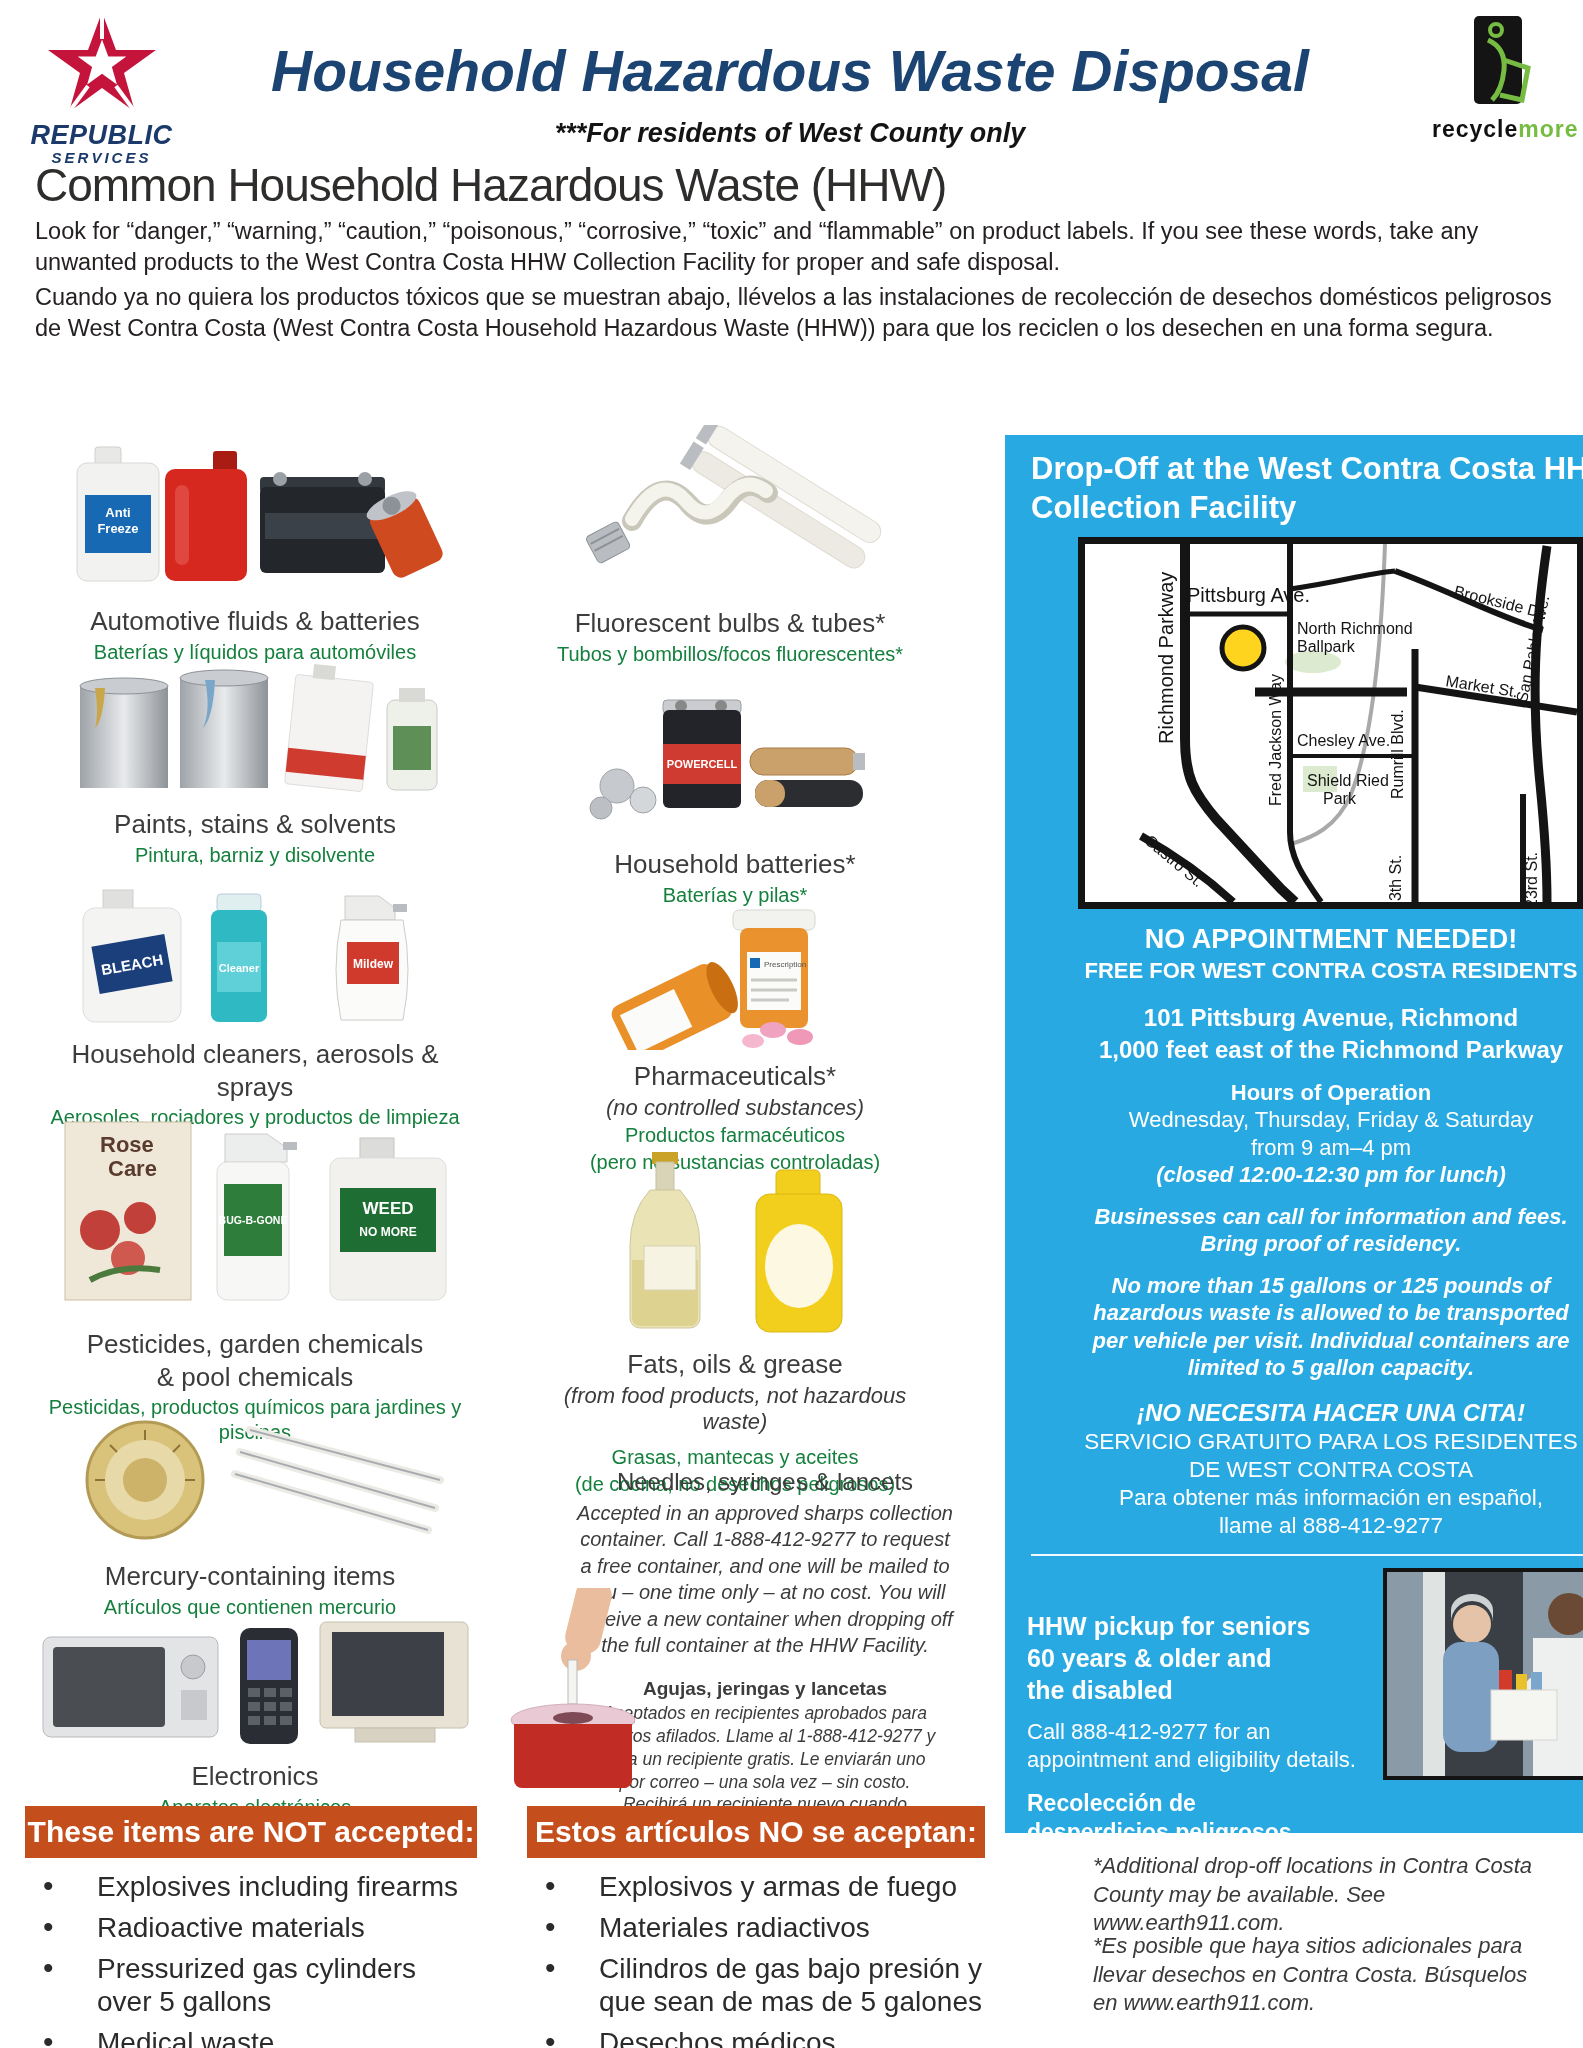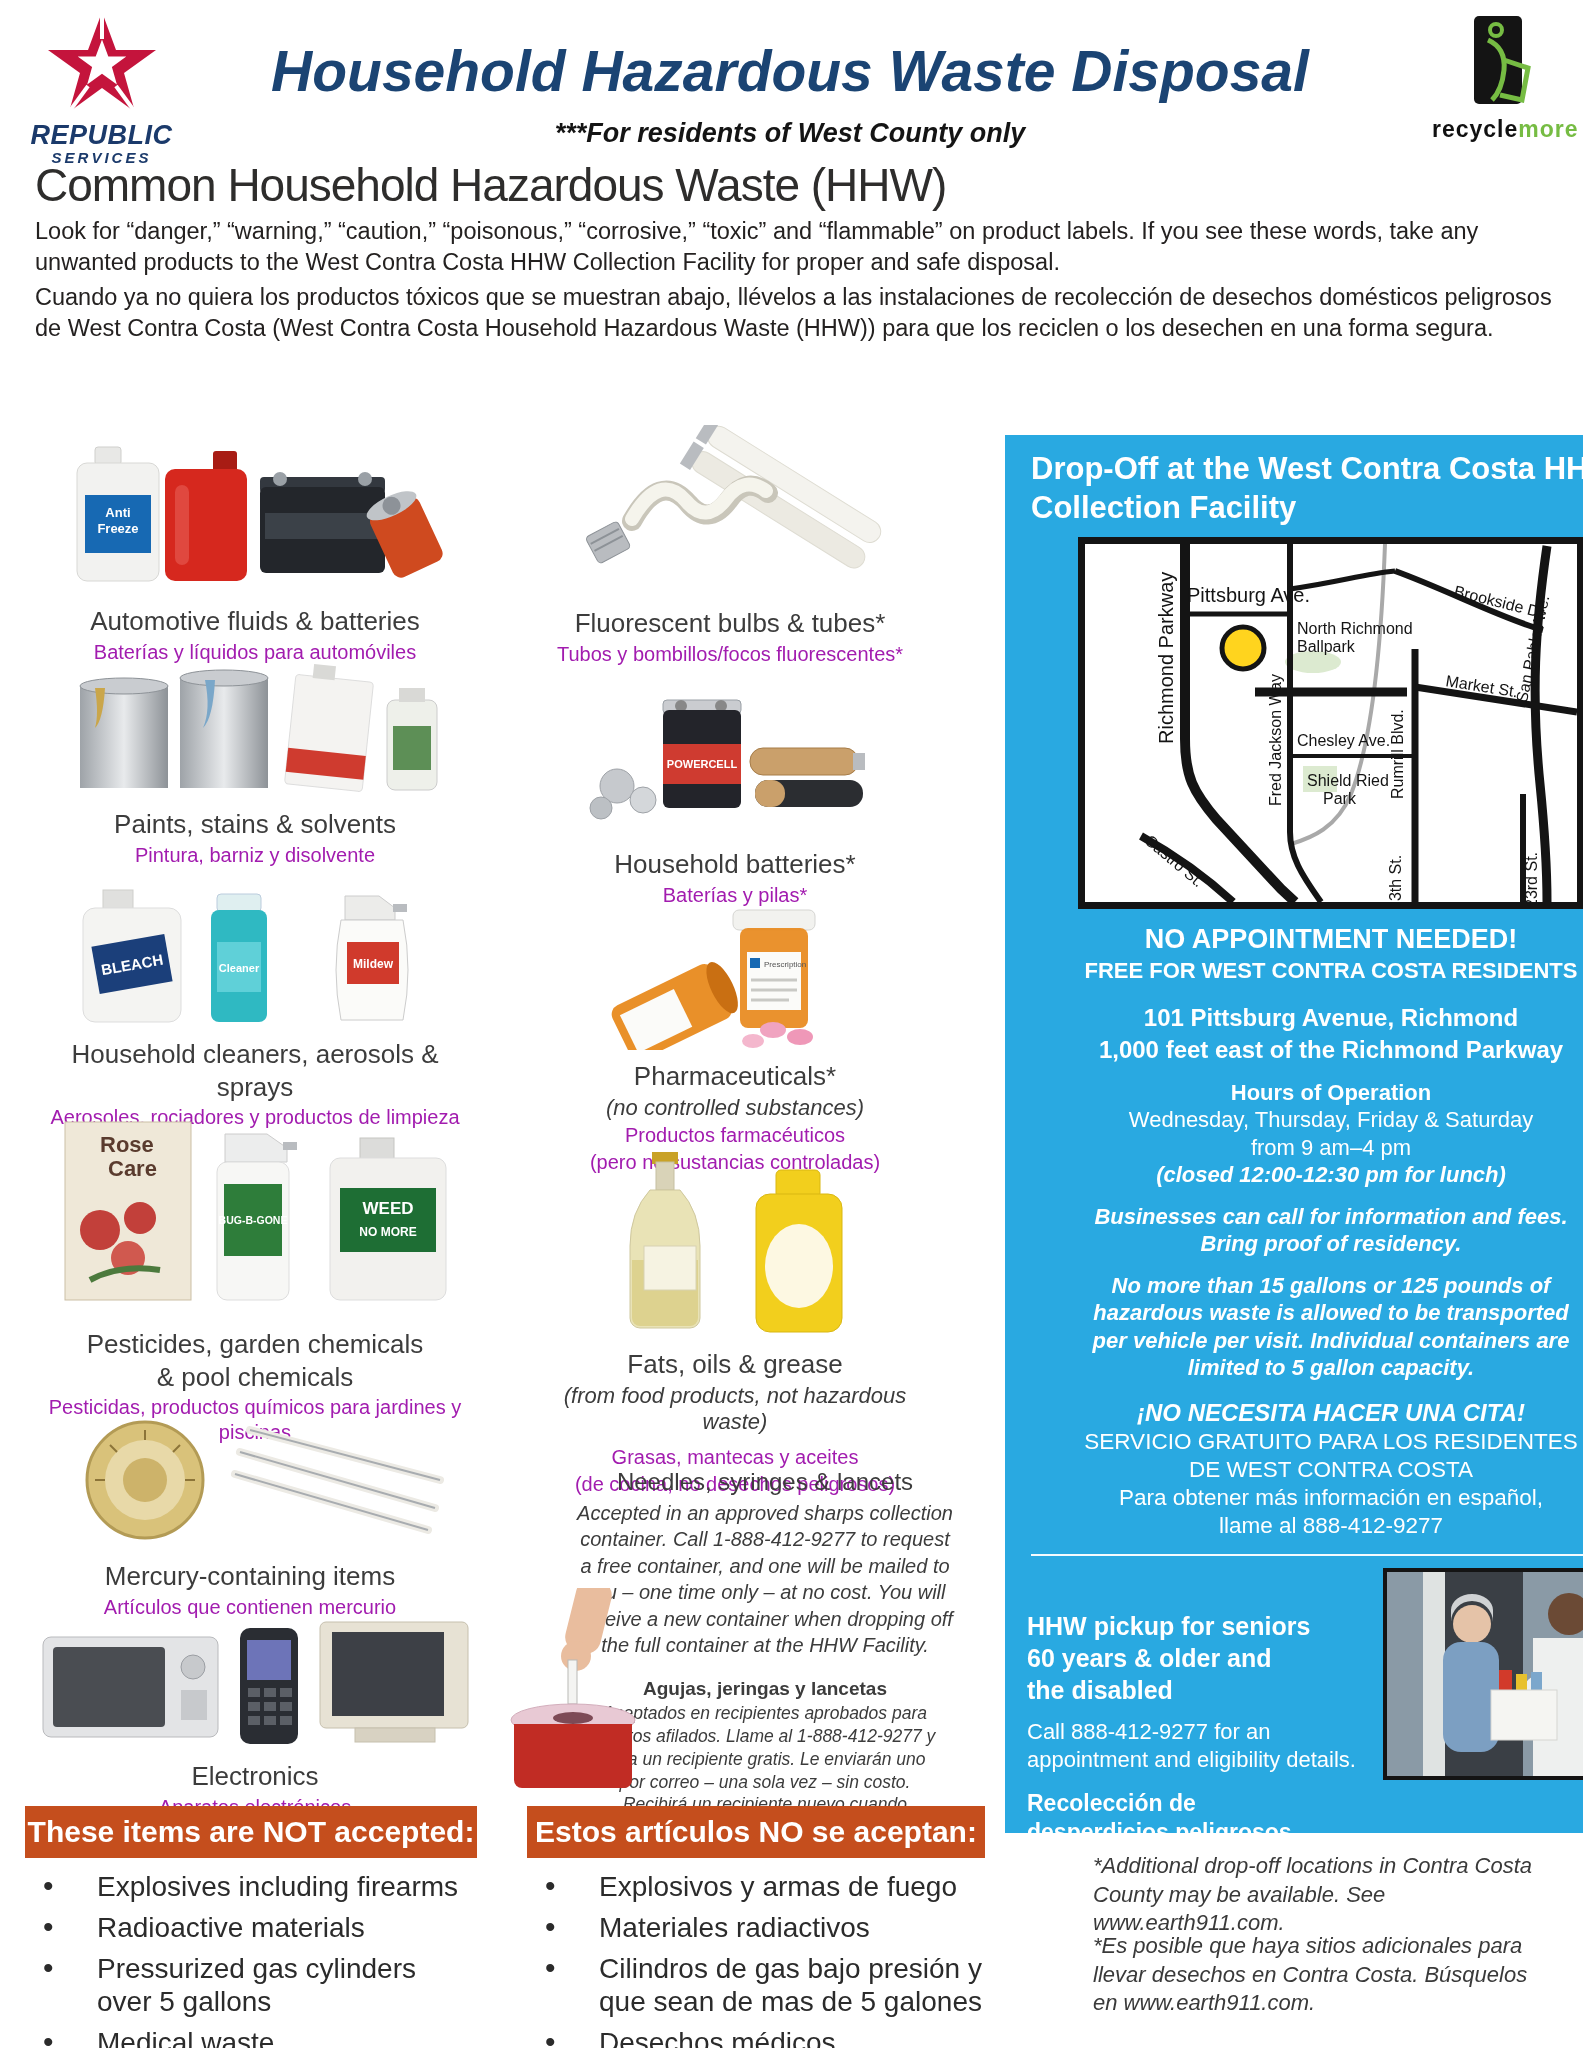--- a/index.html
+++ b/index.html
@@ -19,21 +19,21 @@
   .rm-text{margin-top:4px;font-size:23px;font-weight:700;letter-spacing:1px;color:#111;}
   .rm-text .more{color:#76bc43;}
 
   
   .h1{left:35px;top:158px;width:1500px;font-size:46px;font-weight:400;color:#2e2d2c;letter-spacing:-1px;}
   .para{left:35px;width:1520px;font-size:23.5px;line-height:1.32;color:#242120;}
 
   
   .item{position:absolute;text-align:center;}
   .cap-t{font-size:26px;color:#3c3c3c;line-height:1.25;margin-top:6px;}
-  .cap-s{font-size:20px;color:#a21caf;line-height:1.25;margin-top:2px;}
+  .cap-s{font-size:20px;color:#15803d;line-height:1.25;margin-top:2px;}
   .cap-i{font-size:22px;font-style:italic;color:#3c3c3c;margin-top:2px;}
 
   
   .needles{left:560px;top:1468px;width:410px;text-align:center;color:#3c3c3c;}
   .nd-t{font-size:24px;}
   .nd-en{margin:4px auto 0;width:380px;font-size:20px;font-style:italic;line-height:1.32;}
   .nd-ts{margin-top:20px;font-size:19px;font-weight:700;}
   .nd-es{margin:2px auto 0;width:350px;font-size:17.5px;font-style:italic;line-height:1.3;}
 
   

